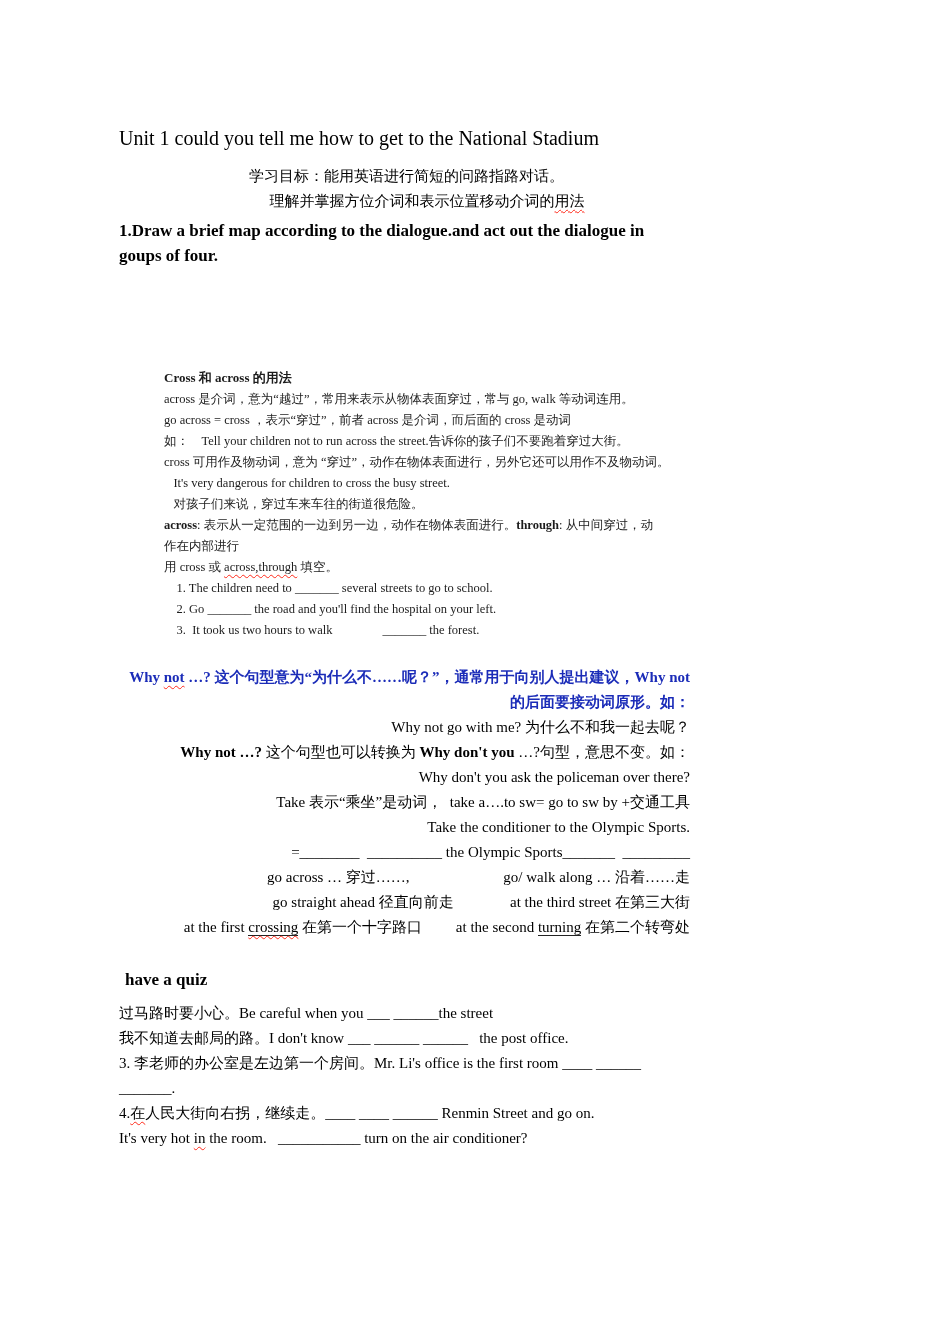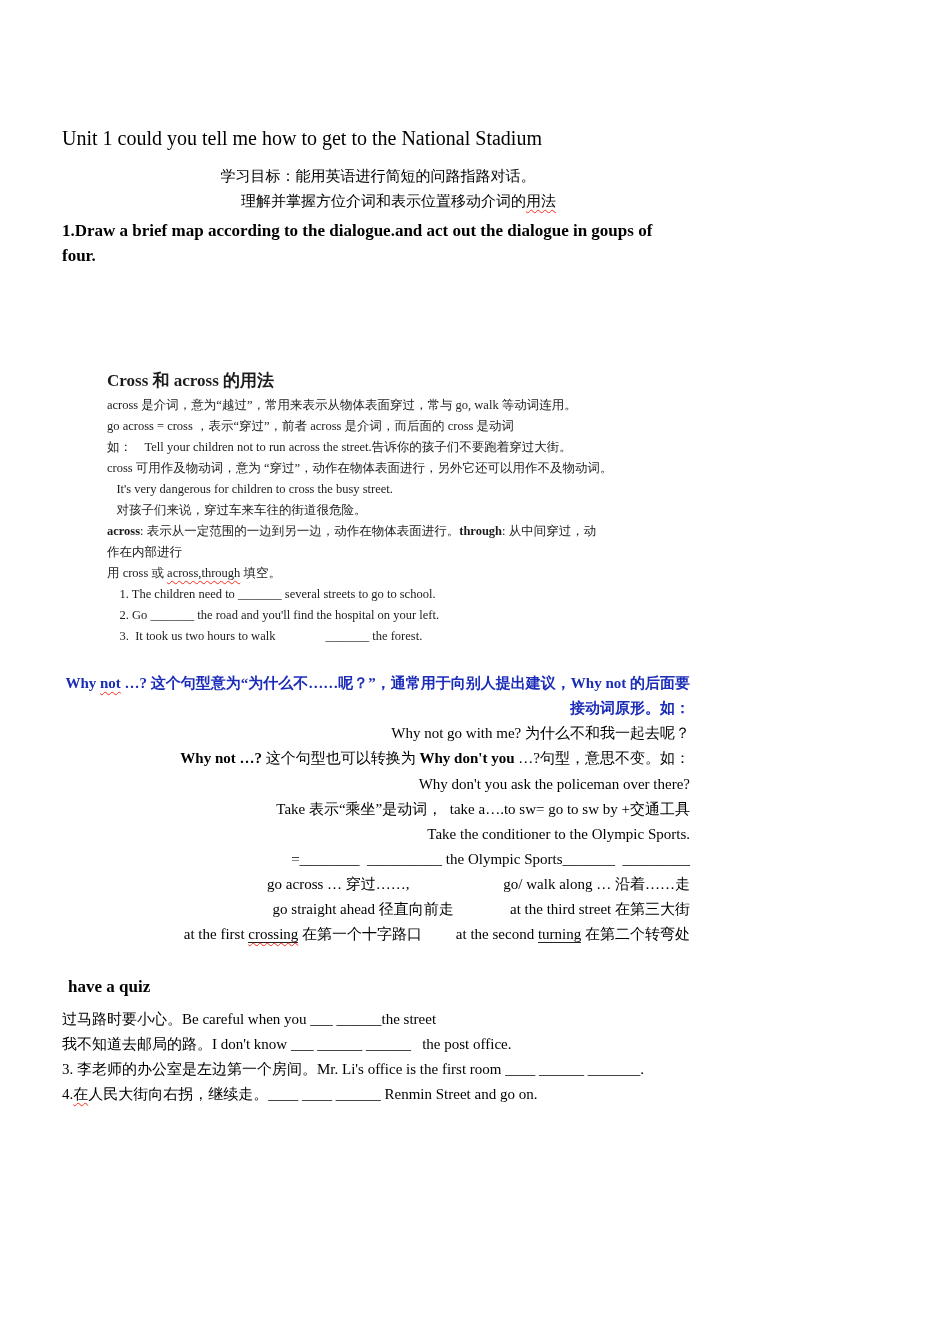--- a/index.html
+++ b/index.html
@@ -3,30 +3,30 @@
 <meta charset="utf-8">
 <style>
   html, body { margin: 0; padding: 0; }
   body {
     width: 950px; height: 1344px;
     background: #ffffff;
     font-family: "Liberation Serif", serif;
     color: #000;
     overflow: hidden;
   }
-  .page { box-sizing: border-box; width: 830px; height: 1344px; padding: 126px 140px 0 62px; }
+  .page { box-sizing: border-box; width: 830px; height: 1344px; padding: 126px 140px 0 119px; }
   .title { font-size: 20px; font-weight: normal; margin: 0 0 14px 0; line-height: 1.2; }
   .line { white-space: pre-wrap; }
   .section { }
   .objectives { font-size: 15px; line-height: 1.66; text-align: center; }
   .task { font-size: 17px; font-weight: bold; line-height: 1.5; margin-top: 4px; }
   .spacer { }
   .useful { margin-left: 45px; font-size: 12.5px; line-height: 1.68; color: #1c1c1c; }
   .useful .uh { font-size: 13.5px; }
-  .useful .uh2 { font-size: 17px; }
+  .useful .uh2 { font-size: 13px; }
   .notes { font-size: 15px; line-height: 1.67; margin-top: 24px; text-align: right; }
   .quiz { font-size: 15px; line-height: 1.67; margin-top: 26px; }
   .quiz .quiz-h { font-size: 17px; margin: 0 0 6px 6px; }
   .b { font-weight: bold; }
   .blue { color: var(--blue); font-weight: bold; }
   .u { border-bottom: 1.2px solid #222; }
   .wavy {
     text-decoration-line: underline;
     text-decoration-style: wavy;
     text-decoration-color: var(--red);
@@ -74,15 +74,16 @@
         <div class="line "><span> go across … 穿过……,                         go/ walk along … 沿着……走</span></div>
         <div class="line "><span> go straight ahead 径直向前走               at the third street 在第三大街</span></div>
         <div class="line "><span> at the first </span><span class="u wavy">crossing</span><span> 在第一个十字路口         at the second </span><span class="u">turning</span><span> 在第二个转弯处</span></div>
       </div>
       <div class="section quiz">
         <div class="line quiz-h"><span class="b">have a quiz</span></div>
         <div class="line "><span>过马路时要小心。Be careful when you ___ ______the street</span></div>
         <div class="line "><span>我不知道去邮局的路。I don't know ___ ______ ______   the post office.</span></div>
         <div class="line "><span>3. 李老师的办公室是左边第一个房间。Mr. Li's office is the first room ____ ______ _______.</span></div>
         <div class="line "><span>4.</span><span class="wavy">在</span><span>人民大街向右拐，继续走。____ ____ ______ Renmin Street and go on.</span></div>
+        <div class="line "><span>It's very hot </span><span class="wavy">in</span><span> the room.   ___________ turn on the air conditioner?</span></div>
       </div>
     </div>
 </div>
 
 </body></html>

